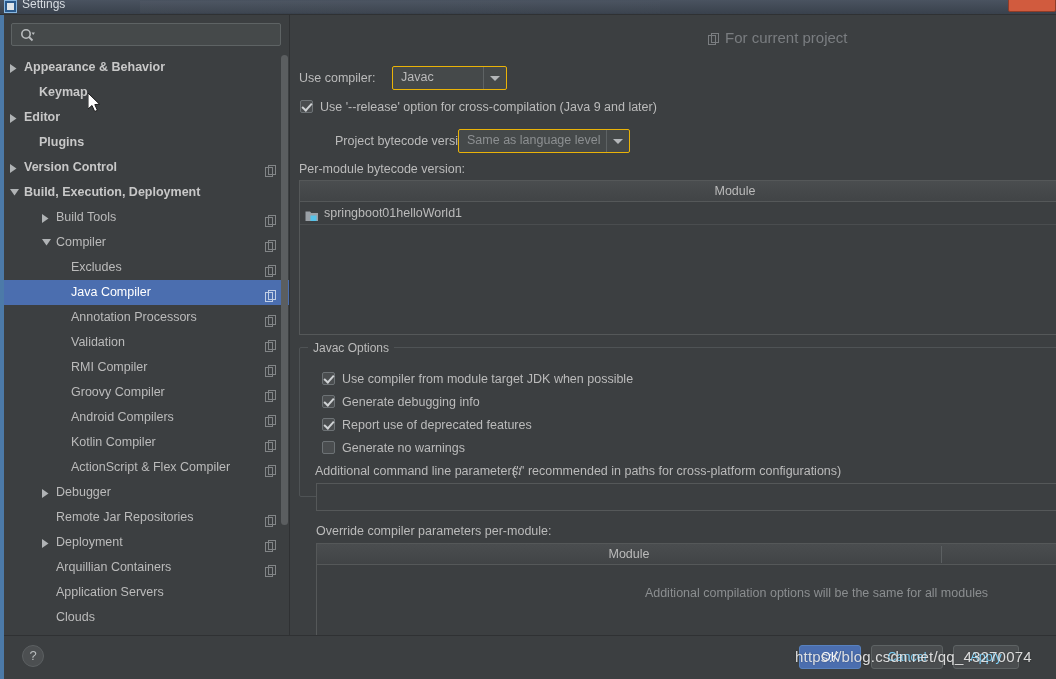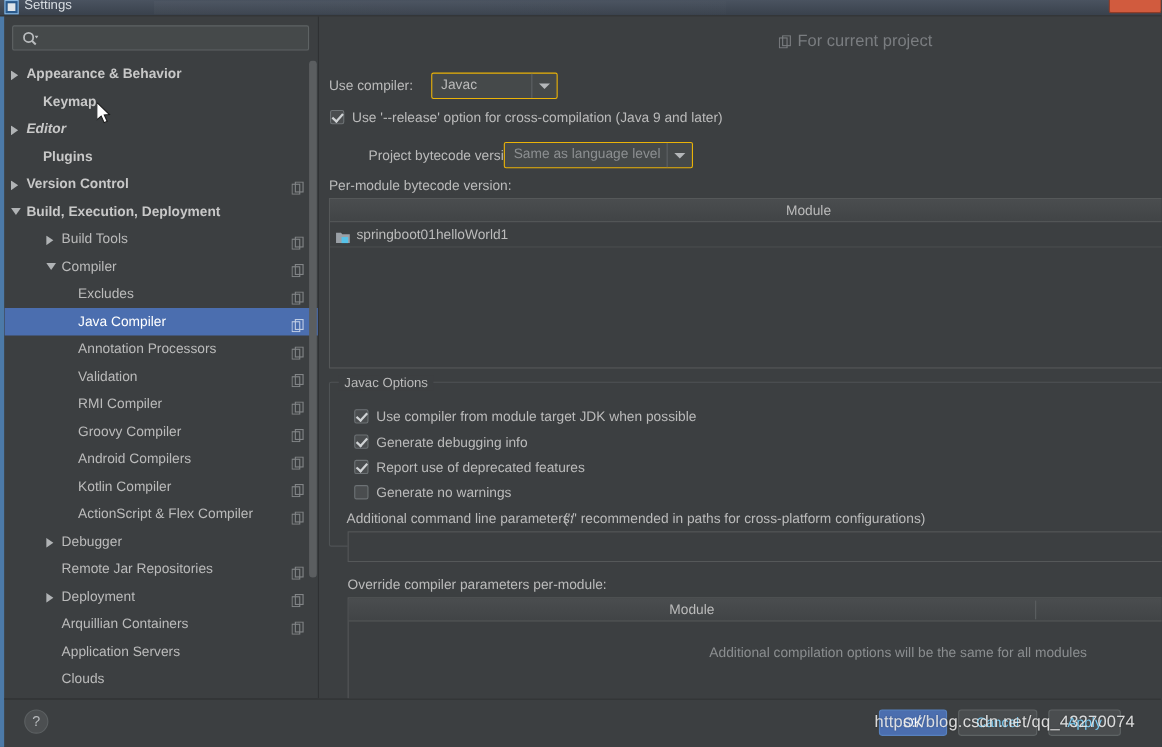--- a/index.html
+++ b/index.html
@@ -229,21 +229,21 @@
           </div>
           <div class="node bold">
             <span class="label" style="left: 35px;">Keymap</span>
           </div>
           <div class="node bold">
             <span class="arrow" style="left: 3px;">
               <svg width="7" height="9" viewBox="0 0 7 9">
                 <polygon points="0,0 6.5,4.5 0,9" fill="#b0b3b5"></polygon>
               </svg>
             </span>
-            <span class="label" style="left: 20px; font-style: italic;">Editor</span>
+            <span class="label" style="left: 20px;">Editor</span>
           </div>
           <div class="node bold">
             <span class="label" style="left: 35px;">Plugins</span>
           </div>
           <div class="node bold">
             <span class="arrow" style="left: 3px;">
               <svg width="7" height="9" viewBox="0 0 7 9">
                 <polygon points="0,0 6.5,4.5 0,9" fill="#b0b3b5"></polygon>
               </svg>
             </span>

